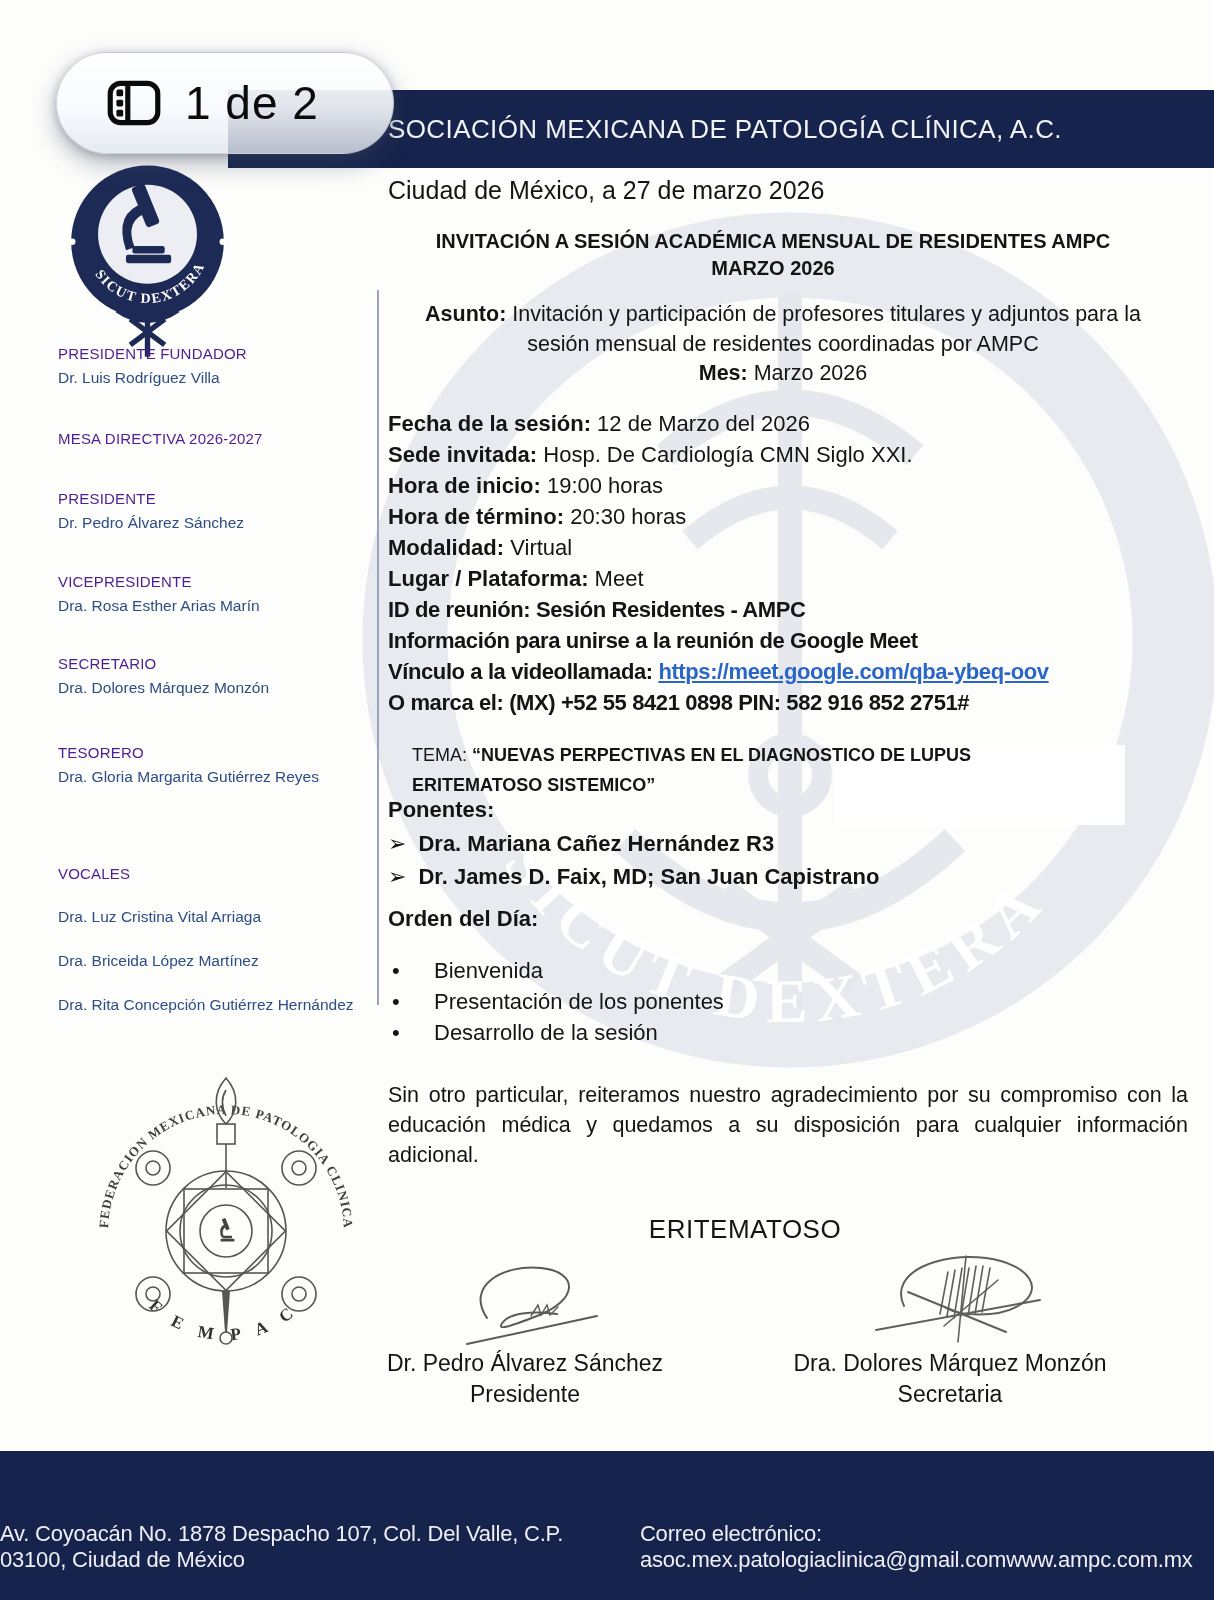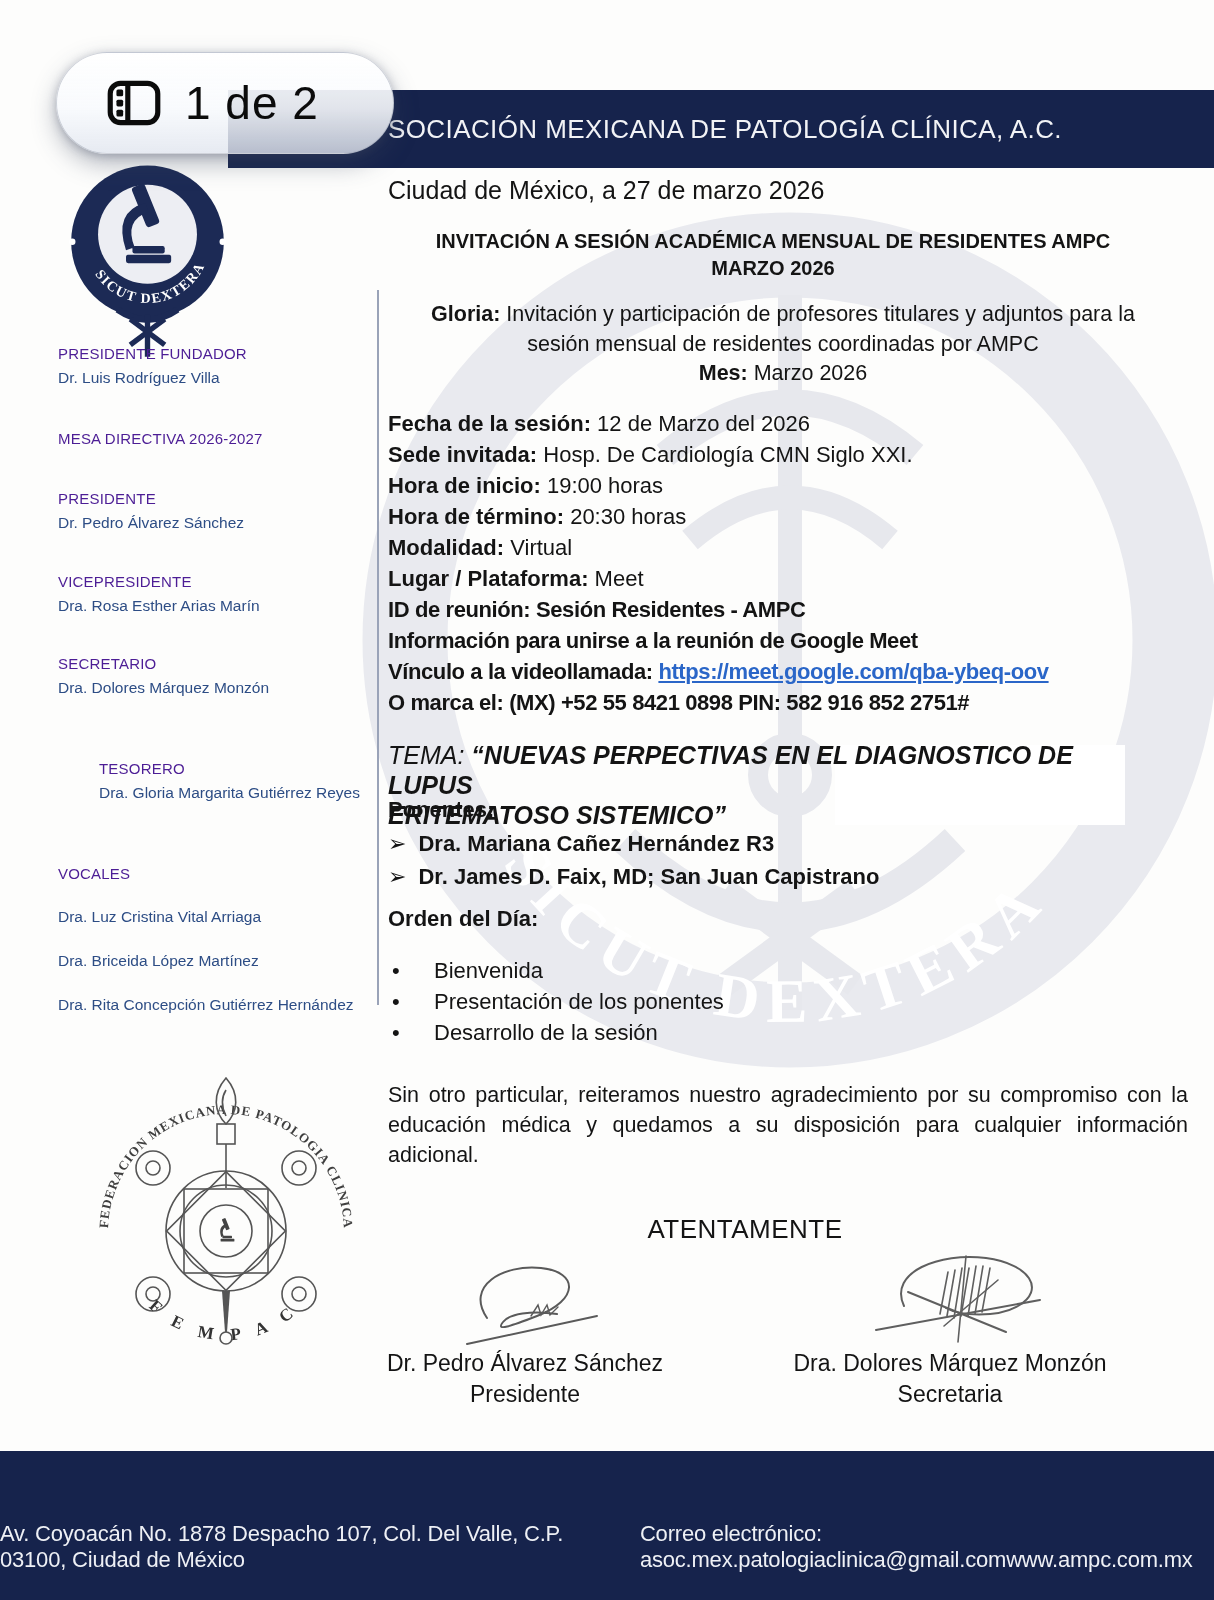--- a/index.html
+++ b/index.html
@@ -36,21 +36,21 @@
   .side-n.sp{margin-top:26px;}
   
   .content{z-index:3;}
   .dateline{left:388px;top:176px;font-size:25px;}
   .title-blk{left:388px;top:228px;width:770px;text-align:center;font-weight:bold;font-size:20px;line-height:27px;}
   .asunto-blk{left:388px;top:300px;width:790px;text-align:center;font-size:21.5px;line-height:29.5px;}
   .details{left:388px;top:408px;width:800px;font-size:22px;line-height:31px;}
   .dline b{font-weight:bold;}
   .narrow{font-weight:bold;letter-spacing:-.4px;}
   .link{color:#2a66c8;text-decoration:underline;font-weight:bold;letter-spacing:-.4px;cursor:pointer;margin-top:36px;}
-  .tema-blk{left:388px;top:740px;width:740px;font-size:25px;line-height:30px;font-style:italic;}
+  .tema-blk{left:412px;top:740px;width:740px;font-size:18px;line-height:30px;}
   .tema-blk .q{font-weight:bold;}
   .pon-h{left:388px;top:797px;font-weight:bold;font-size:22px;}
   .pon-list{left:388px;top:827px;width:760px;font-size:22px;line-height:33px;font-weight:bold;}
   .pon-list .arrow{margin-right:12px;font-weight:normal;}
   .orden-h{left:388px;top:906px;font-weight:bold;font-size:22px;}
   .orden-list{left:392px;top:955px;width:700px;font-size:22px;line-height:31px;}
   .orden-list .b{display:inline-block;width:42px;}
   .closing{left:388px;top:1080px;width:800px;font-size:21.5px;line-height:30px;}
   .closing .just{text-align:justify;}
   .atentamente{left:388px;top:1214px;width:714px;text-align:center;font-size:26px;letter-spacing:.5px;}
@@ -138,40 +138,40 @@
   <div class="side-n">Dr. Pedro Álvarez Sánchez</div>
 </div>
 <div class="abs side-sec" style="top:573px;">
   <div class="side-h">VICEPRESIDENTE</div>
   <div class="side-n">Dra. Rosa Esther Arias Marín</div>
 </div>
 <div class="abs side-sec" style="top:655px;">
   <div class="side-h">SECRETARIO</div>
   <div class="side-n">Dra. Dolores Márquez Monzón</div>
 </div>
-<div class="abs side-sec" style="top:760px;margin-left:41px;">
+<div class="abs side-sec" style="top:744px;">
   <div class="side-h">TESORERO</div>
   <div class="side-n">Dra. Gloria Margarita Gutiérrez Reyes</div>
 </div>
 <div class="abs side-sec" style="top:865px;">
   <div class="side-h">VOCALES</div>
   <div class="side-n sp">Dra. Luz Cristina Vital Arriaga</div>
   <div class="side-n sp">Dra. Briceida López Martínez</div>
   <div class="side-n sp">Dra. Rita Concepción Gutiérrez Hernández</div>
 </div>
 
 <div class="abs content dateline">Ciudad de México, a 27 de marzo 2026</div>
 
 <div class="abs content title-blk">
   <div>INVITACIÓN A SESIÓN ACADÉMICA  MENSUAL DE RESIDENTES AMPC</div>
   <div>MARZO 2026</div>
 </div>
 
 <div class="abs content asunto-blk">
-  <div><b>Gloria:</b><span> Invitación y participación de profesores titulares y adjuntos para la</span></div>
+  <div><b>Asunto:</b><span> Invitación y participación de profesores titulares y adjuntos para la</span></div>
   <div>sesión mensual de residentes coordinadas por AMPC</div>
   <div><b>Mes:</b><span> Marzo 2026</span></div>
 </div>
 
 <div class="abs content details">
   <div class="dline"><b>Fecha de la sesión:</b><span> 12 de Marzo del 2026</span></div>
   <div class="dline"><b>Sede invitada:</b><span> Hosp. De Cardiología CMN Siglo XXI.</span></div>
   <div class="dline"><b>Hora de inicio:</b><span>  19:00 horas</span></div>
   <div class="dline"><b>Hora de término:</b><span> 20:30 horas</span></div>
   <div class="dline"><b>Modalidad:</b><span> Virtual</span></div>
@@ -197,21 +197,21 @@
 <div class="abs content orden-list">
   <div><span class="b">•</span><span>Bienvenida</span></div>
   <div><span class="b">•</span><span>Presentación de los ponentes</span></div>
   <div><span class="b">•</span><span>Desarrollo de la sesión</span></div>
 </div>
 
 <div class="abs content closing">
   <div class="just">Sin otro particular, reiteramos nuestro agradecimiento por su compromiso con la educación médica y quedamos a su disposición para cualquier información adicional.</div>
 </div>
 
-<div class="abs content atentamente">ATENTAMENTE</div>
+<div class="abs content atentamente">ERITEMATOSO</div>
 
 <svg class="abs sig-svg" style="left:445px;top:1260px;" width="190" height="92" viewBox="0 0 190 92">
   <g fill="none" stroke="#5a5a5a" stroke-width="2" stroke-linecap="round">
     <path d="M42,58 C20,26 58,4 96,8 C134,12 134,40 92,56 C66,66 50,72 58,62 C64,54 86,50 112,54"></path>
     <path d="M86,56 l7,-11 l3,10 l6,-10 l3,10 l8,-8" stroke-width="1.4"></path>
     <path d="M22,84 L152,56"></path>
   </g>
 </svg>
 <svg class="abs sig-svg" style="left:848px;top:1250px;" width="205" height="100" viewBox="0 0 205 100">
   <g fill="none" stroke="#5f5f5f" stroke-width="2" stroke-linecap="round">

